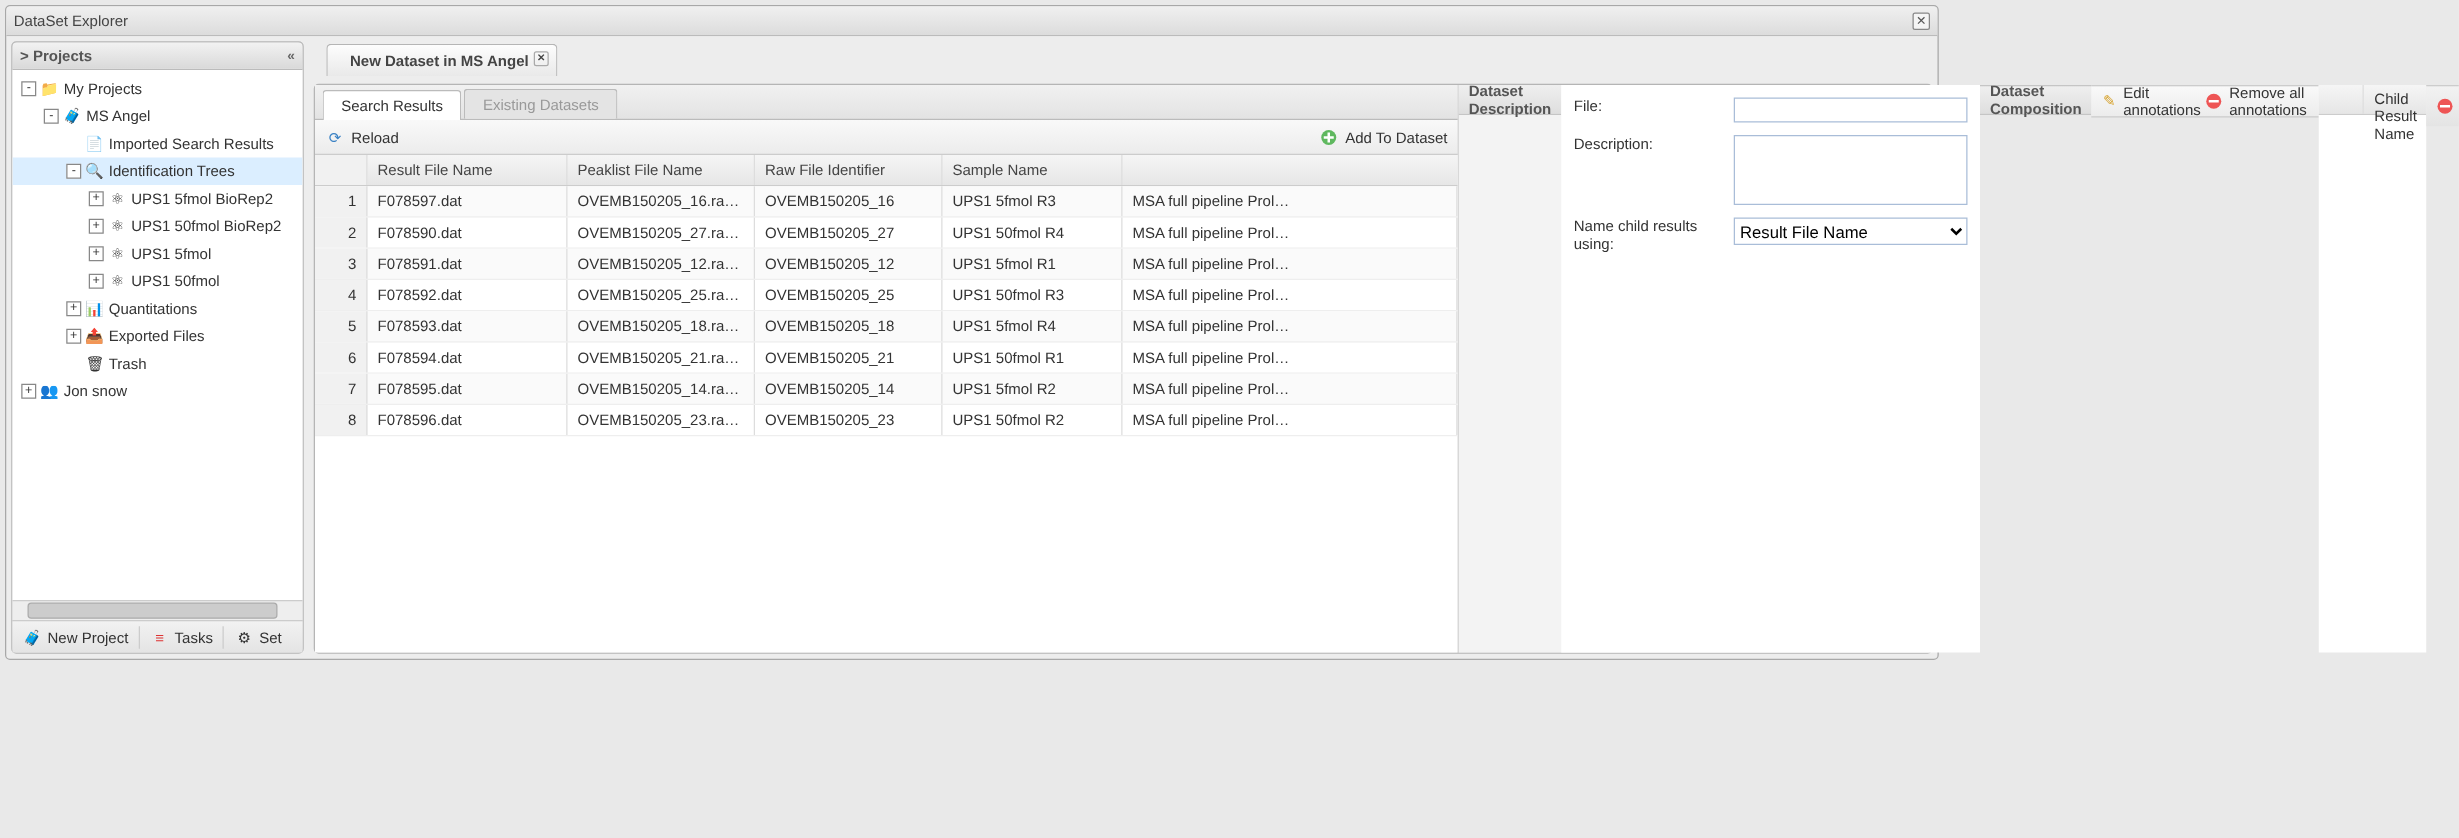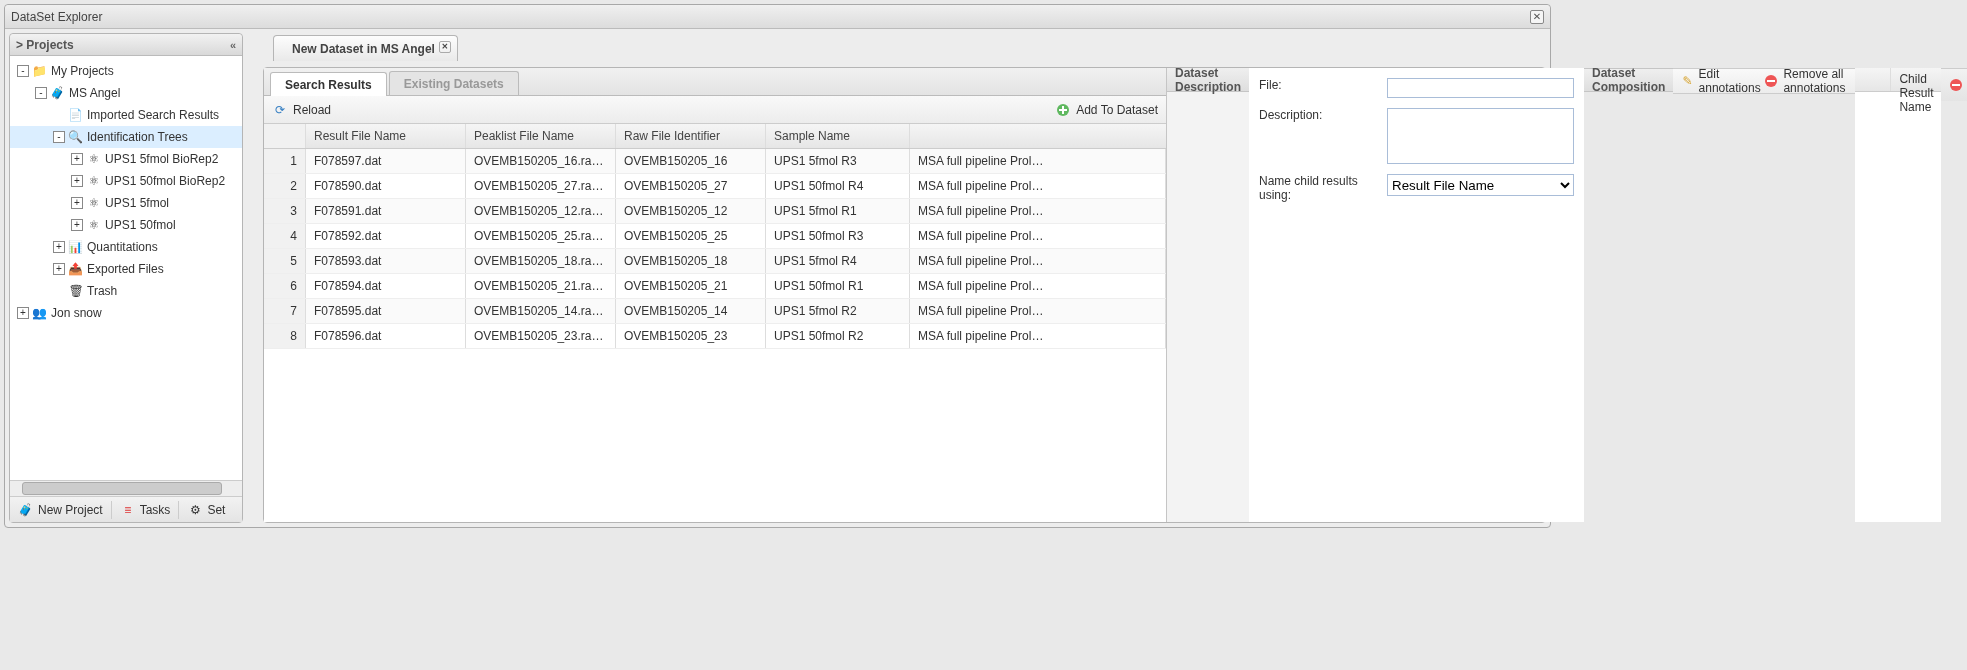--- a/index.html
+++ b/index.html
@@ -1,21 +1,21 @@
 <!DOCTYPE html>
 <html><head>
 <meta charset="utf-8">
 <style>
   *{box-sizing:border-box;margin:0;padding:0}
   body{font:12px Tahoma,Arial,sans-serif;color:#333;background:#e9e9e9}
   .window{width:1547px;margin:4px;border:1px solid #a8a8a8;border-radius:4px;background:#ededed}
   .titlebar{height:24px;display:flex;align-items:center;padding:0 6px;background:linear-gradient(#f0f0f0,#dcdcdc);border-bottom:1px solid #bbb;border-radius:4px 4px 0 0}
   .titlebar .title{font-weight:normal;color:#444;flex:1}
   .close-x{width:14px;height:14px;border:1px solid #888;border-radius:2px;background:#f5f5f5;display:flex;align-items:center;justify-content:center;font-size:10px;color:#555;cursor:pointer}
-  .body{display:flex;height:498px;padding:4px;gap:20px}
+  .body{display:flex;height:498px;padding:4px;gap:8px}
   .projects{width:234px;display:flex;flex-direction:column;border:1px solid #b5b5b5;border-radius:4px;background:#efefef}
   .panel-hd{height:22px;background:linear-gradient(#f2f2f2,#d9d9d9);border-bottom:1px solid #bbb;display:flex;align-items:center;padding:0 6px;font-weight:bold;color:#555;border-radius:4px 4px 0 0}
   .collapse{margin-left:auto;cursor:pointer;font-size:11px;color:#666}
   .tree{flex:1;background:#fff;overflow:auto;padding:4px 0}
   .node{display:flex;align-items:center;height:22px;gap:3px;white-space:nowrap}
   .tog{width:12px;height:12px;border:1px solid #888;background:#fff;font-size:10px;line-height:9px;text-align:center;cursor:pointer}
   .sp{display:inline-block}
   .ic{width:16px;height:16px;display:inline-flex;align-items:center;justify-content:center;font-size:12px}
   .sel{background:#dbeeff}
   .scroll-x{height:16px;background:#eee;border-top:1px solid #ccc;position:relative}
@@ -23,21 +23,21 @@
   .tb{height:26px;background:linear-gradient(#f2f2f2,#e4e4e4);border-top:1px solid #ccc;display:flex;align-items:center;overflow:hidden}
   .tb .btn{display:flex;align-items:center;gap:4px;padding:0 8px;height:100%;cursor:pointer;white-space:nowrap}
   .sep{width:1px;height:18px;background:#ccc}
   .main{flex:1;display:flex;flex-direction:column;gap:4px}
   .tabstrip{height:30px;display:flex;align-items:center;padding-left:10px}
   .filetab{height:26px;background:linear-gradient(#fdfdfd,#e9e9e9);border:1px solid #b5b5b5;border-bottom:none;border-radius:4px 4px 0 0;padding:0 22px 0 18px;display:flex;align-items:center;font-weight:bold;color:#444;position:relative}
   .filetab .x{position:absolute;right:6px;top:5px;width:12px;height:12px;border:1px solid #aaa;border-radius:2px;font-size:8px;line-height:10px;text-align:center;cursor:pointer}
   .content{flex:1;border:1px solid #b5b5b5;border-radius:4px;background:#ededed;display:flex}
   .center{flex:1;display:flex;flex-direction:column;border-right:1px solid #c5c5c5}
   .innertabs{height:28px;background:linear-gradient(#f1f1f1,#e3e3e3);display:flex;align-items:flex-end;border-bottom:1px solid #bbb;padding-left:6px}
-  .itab{height:24px;border:1px solid #bbb;border-bottom:none;border-radius:3px 3px 0 0;padding:0 14px;display:flex;align-items:center;margin-right:2px;font-weight:bold;color:#999;background:#e4e4e4}
+  .itab{height:24px;border:1px solid #bbb;border-bottom:none;border-radius:3px 3px 0 0;padding:0 14px;display:flex;align-items:center;margin-right:2px;font-weight:normal;color:#999;background:#e4e4e4}
   .itab.active{background:#fff;color:#333;position:relative;top:1px}
   .actionbar{height:28px;background:linear-gradient(#f9f9f9,#ececec);border-bottom:1px solid #ccc;display:flex;align-items:center;padding:0 8px}
   .actionbar .lbtn,.actionbar .rbtn{display:flex;align-items:center;gap:5px;cursor:pointer}
   .spacer{flex:1}
   .grid{flex:1;background:#fff;display:flex;flex-direction:column}
   .ghdr,.grow{display:flex}
   .ghdr{background:linear-gradient(#f5f5f5,#e6e6e6);border-bottom:1px solid #ccc}
   .gc{padding:5px 8px;border-right:1px solid #ddd;overflow:hidden;text-overflow:ellipsis;white-space:nowrap}
   .ghdr .gc{font-weight:normal;color:#444}
   .grow{border-bottom:1px solid #eee}

